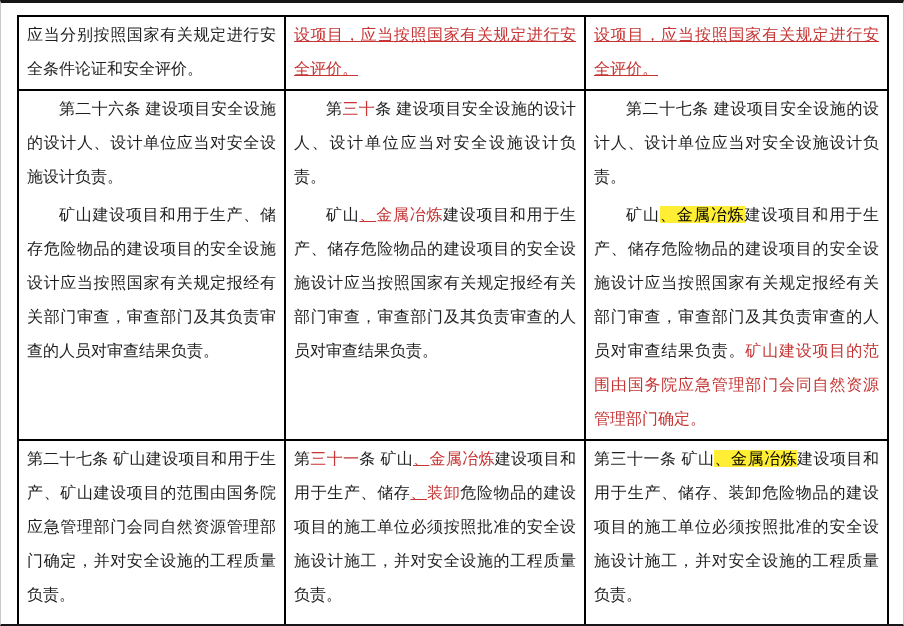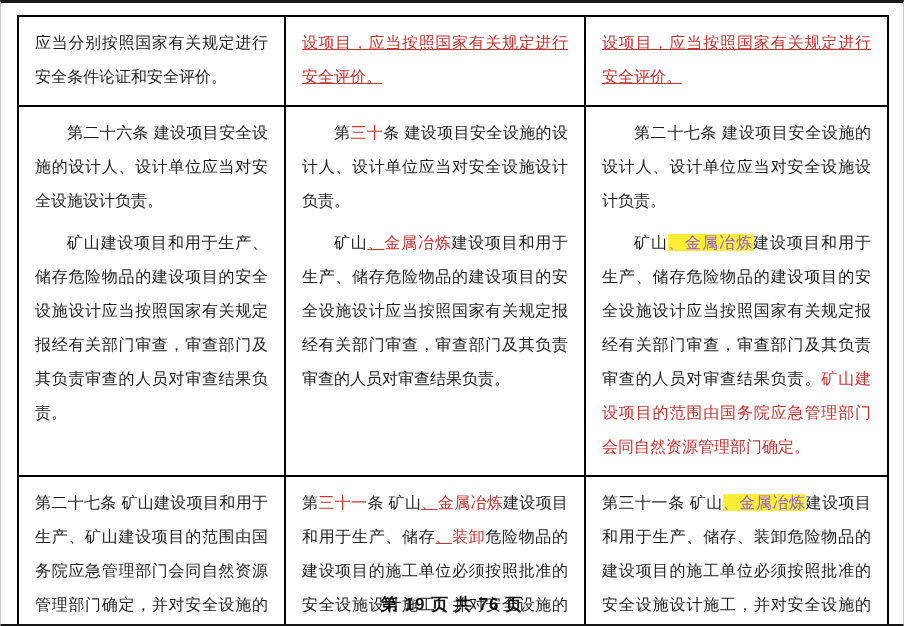--- a/index.html
+++ b/index.html
@@ -43,28 +43,28 @@
     font-size:16px;
     line-height:34px;
     color:var(--text);
     text-align:justify;
     text-justify:inter-ideograph;
     overflow:hidden;
   }
   tr.r1 td{height:68px;}
   tr.r2 td{height:296px;}
   tr.r3 td{height:180px;}
-  p.para{margin:8px;}
+  p.para{margin:0;}
   p.para + p.para{margin-top:4px;}
   p.indent{text-indent:2em;}
   .s-k{color:var(--text);}
   .s-kb{color:var(--text);font-weight:normal;}
   .s-r{color:var(--red);text-decoration:underline;}
   .s-rb{color:var(--red);font-weight:normal;}
-  .s-hl{color:#8b5cf6;background:var(--highlight);font-family:Liberation Serif, serif;}
+  .s-hl{color:#000000;background:var(--highlight);font-family:Liberation Serif, serif;}
   .footer{
     position:absolute;
     left:0;right:0;
     bottom:8px;
     text-align:center;
     font-weight:bold;
     font-size:17px;
     color:#141414;
     letter-spacing:1px;
   }
@@ -111,14 +111,13 @@
           </td>
           <td>
             <p class="para"><span class="s-kb">第</span><span class="s-rb">三十一</span><span class="s-kb">条</span><span class="s-k"> 矿山</span><span class="s-r">、</span><span class="s-rb">金属冶炼</span><span class="s-k">建设项目和用于生产、储存</span><span class="s-r">、</span><span class="s-rb">装卸</span><span class="s-k">危险物品的建设项目的施工单位必须按照批准的安全设施设计施工，并对安全设施的工程质量负责。</span></p>
           </td>
           <td>
             <p class="para"><span class="s-kb">第三十一条</span><span class="s-k"> 矿山</span><span class="s-hl">、金属冶炼</span><span class="s-k">建设项目和用于生产、储存、装卸危险物品的建设项目的施工单位必须按照批准的安全设施设计施工，并对安全设施的工程质量负责。</span></p>
           </td>
         </tr>
       </tbody>
   </table>
-  <div class="footer">第 19 页 共 76 页</div>
 </div>
 
 </body></html>

